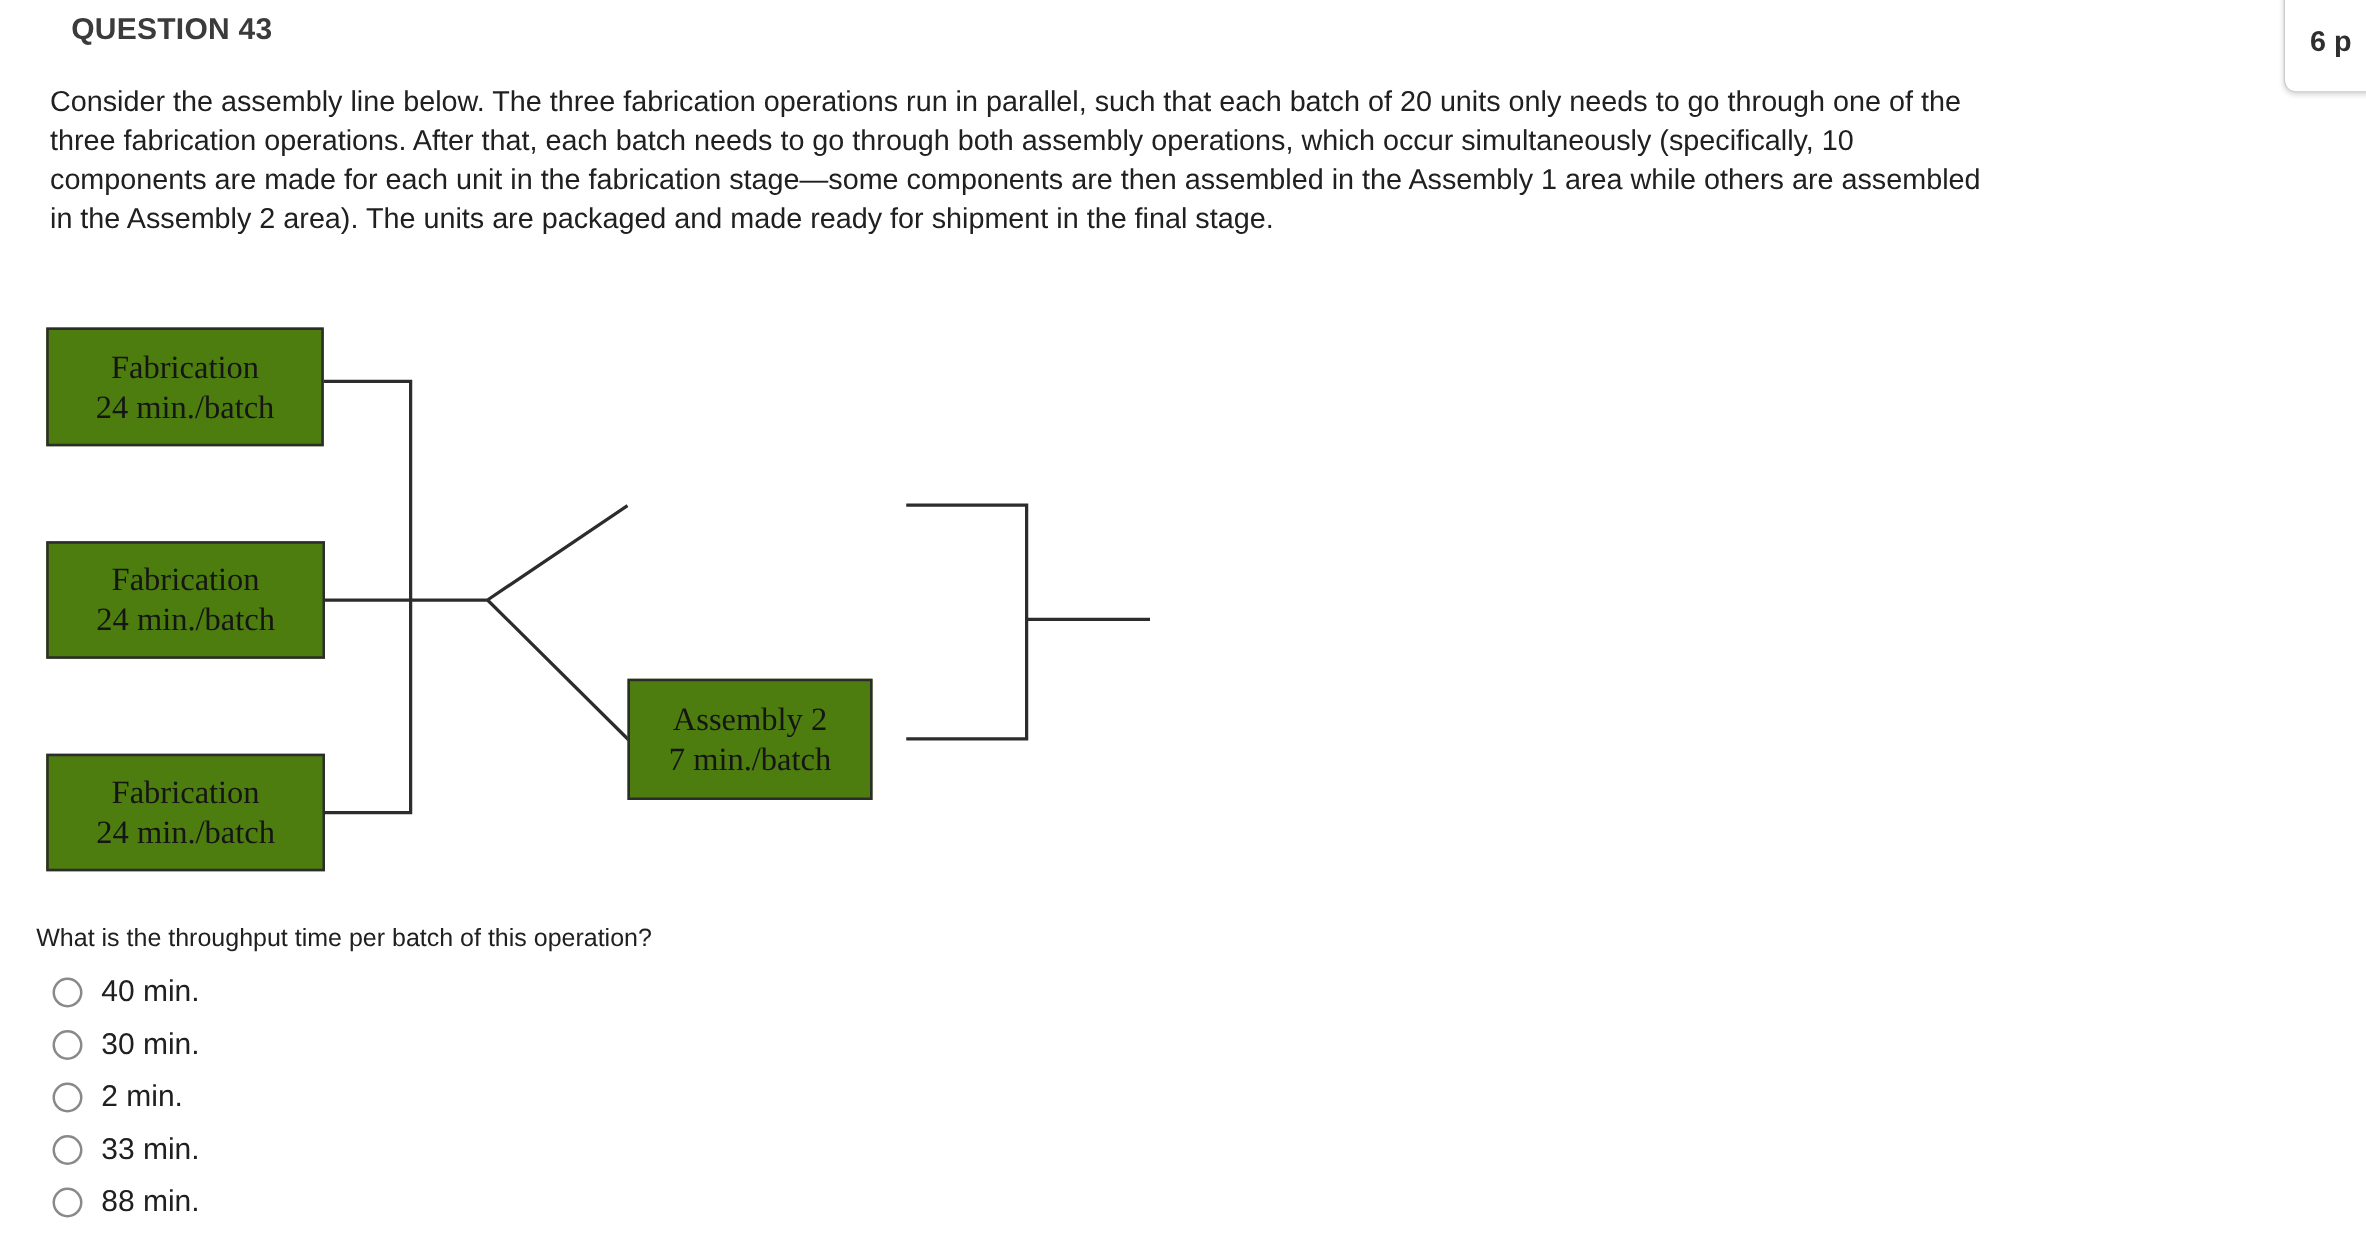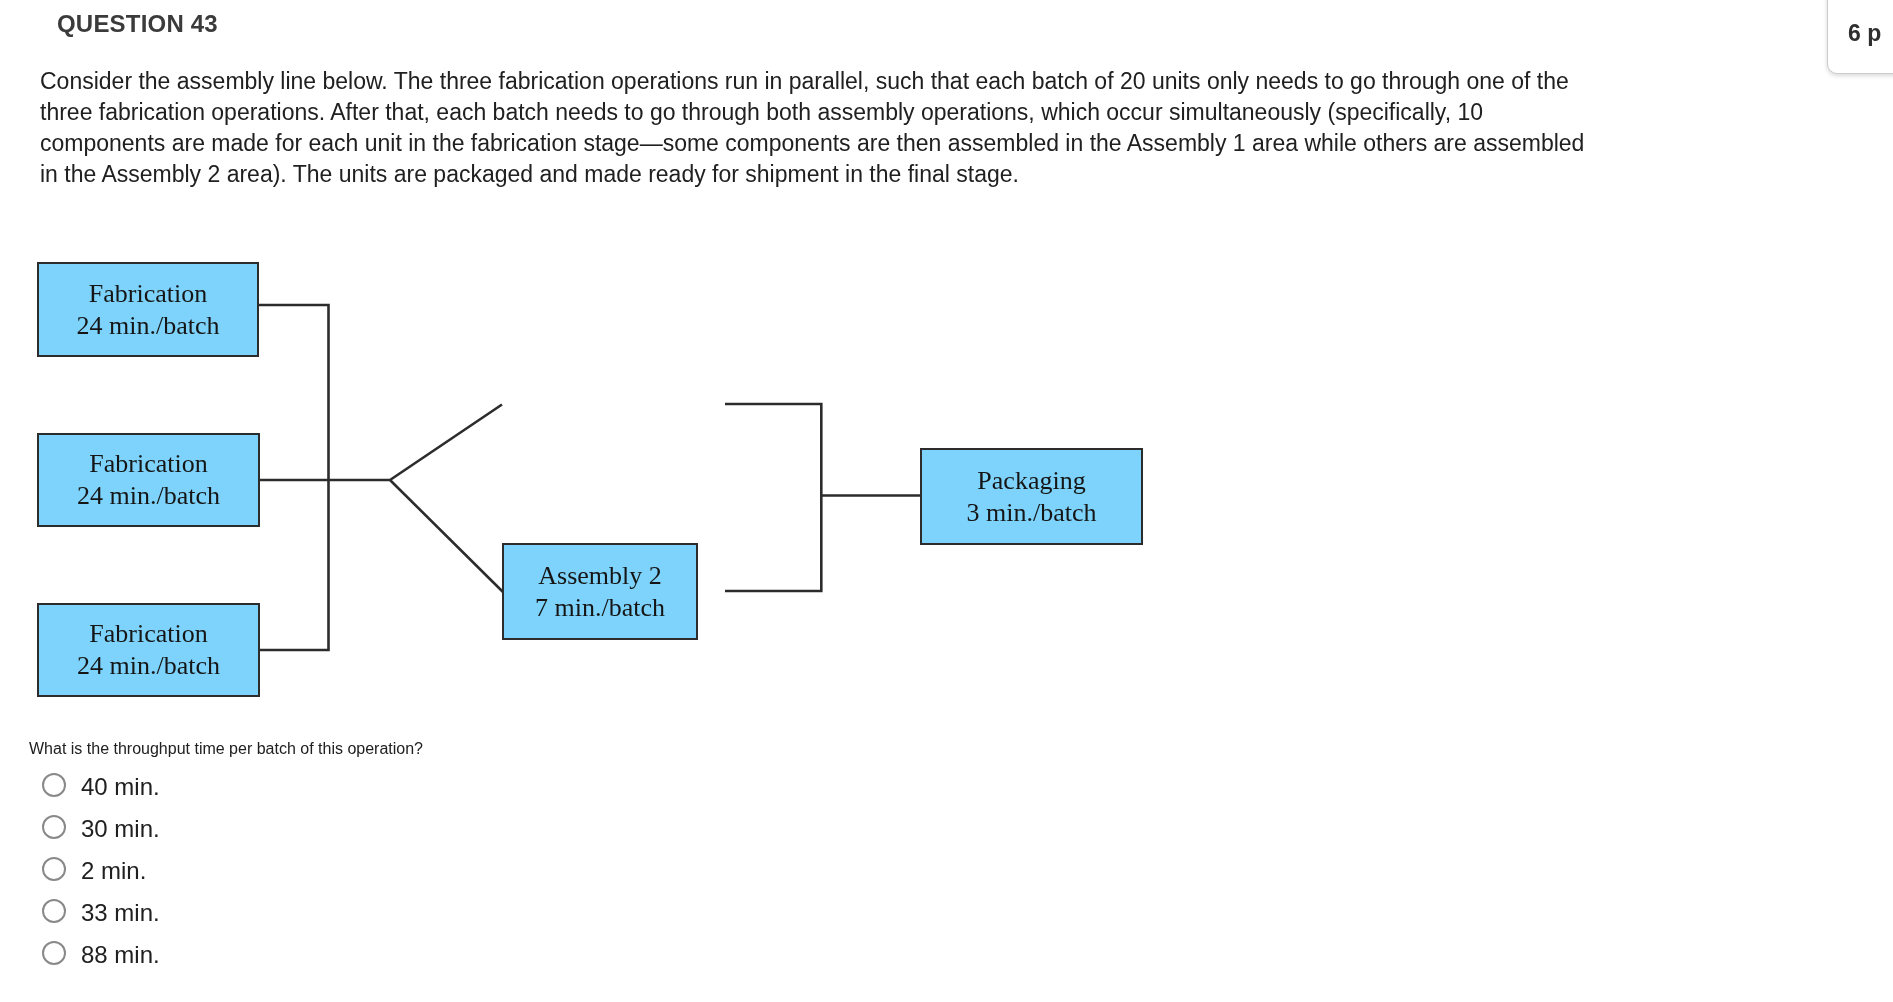--- a/index.html
+++ b/index.html
@@ -71,49 +71,50 @@
   }
   .connectors {
     position: absolute;
     left: 0;
     top: 0;
     pointer-events: none;
   }
   .dbox {
     position: absolute;
     box-sizing: border-box;
-    background: #7dd3fc;
+    background: #4d7c0f;
     border: 2.7px solid #2c2c2c;
     display: flex;
     flex-direction: column;
     align-items: center;
     justify-content: center;
     text-align: center;
     font-family: "Liberation Serif", serif;
     font-size: 26px;
     line-height: 32px;
     color: #151515;
   }
 
   
   .q-prompt {
     position: absolute;
     left: 29px;
     top: 740px;
     margin: 0;
-    font-size: 16px;
+    font-size: 20px;
     color: #202020;
   }
   .options {
     position: absolute;
     left: 42px;
     top: 773px;
   }
   .option-row {
     display: flex;
+    align-items: center;
     height: 42px;
     cursor: pointer;
   }
   .radio {
     box-sizing: content-box;
     width: 20px;
     height: 20px;
     border: 2px solid #898989;
     border-radius: 50%;
     background: #ffffff;
@@ -162,24 +163,20 @@
       <span>Fabrication</span>
       <span>24 min./batch</span>
     </div>
 
 
     <div class="dbox" style="left:502px; top:543px; width:196px; height:97px">
       <span>Assembly 2</span>
       <span>7 min./batch</span>
     </div>
 
-    <div class="dbox" style="left:920px; top:448px; width:223px; height:97px">
-      <span>Packaging</span>
-      <span>3 min./batch</span>
-    </div>
   </div>
 
   <p class="q-prompt">What is the throughput time per batch of this operation?</p>
 
   <div class="options">
 
     <div class="option-row">
       <span class="radio"></span>
       <span class="option-label">40 min.</span>
     </div>

